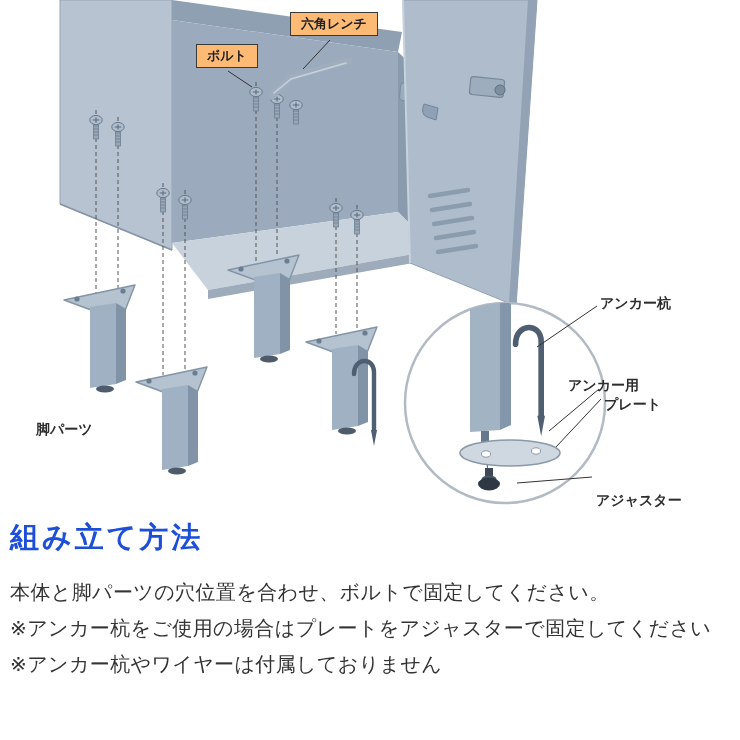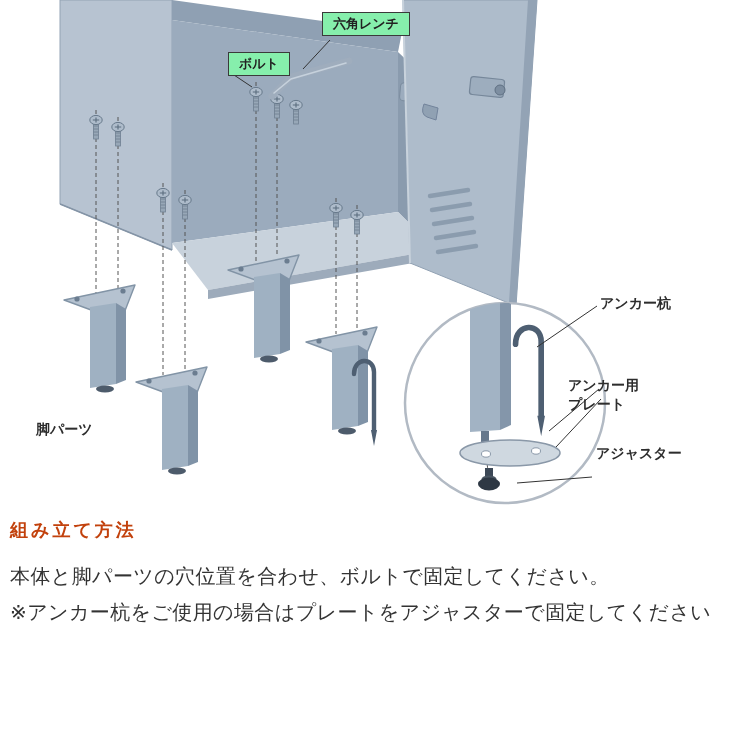--- a/index.html
+++ b/index.html
@@ -8,49 +8,48 @@
     background:#ffffff;
     font-family:"Liberation Sans","DejaVu Sans",sans-serif;
     color:#333;
     overflow:hidden;
   }
   .stage { position:relative; width:740px; height:740px; background:#fff; }
   .art { position:absolute; left:0; top:0; width:740px; height:512px; }
   .art svg { display:block; }
   .callout-box {
     position:absolute;
-    background:#86efac;
+    background:#fdba74;
     border:1px solid #3a3a3a;
     padding:3px 10px;
     font-size:13px;
     font-weight:bold;
     line-height:1.25;
     white-space:nowrap;
     color:#222;
-    margin-left:32px;
   }
   .plain-label {
     position:absolute;
     font-size:14px;
     font-weight:600;
     line-height:1.35;
     white-space:nowrap;
     color:#2d2d2d;
   }
   .text-section {
     position:absolute;
     left:10px;
     top:518px;
     width:722px;
   }
   .text-section h2 {
-    font-size:18px;
+    font-size:29px;
     font-weight:700;
     letter-spacing:3px;
-    color:#c2410c;
+    color:#1d4ed8;
     margin:0 0 16px 0;
   }
   .text-section p {
     font-size:20px;
     line-height:1.8;
     letter-spacing:0.4px;
     color:#333;
   }
 </style>
 </head>
@@ -178,31 +177,32 @@
       <g stroke="#333" stroke-width="1">
         <line x1="330" y1="40" x2="303" y2="69"></line>
         <line x1="228" y1="71" x2="252" y2="87"></line>
         <line x1="597" y1="306" x2="537" y2="347"></line>
         <line x1="599" y1="389" x2="549" y2="431"></line>
         <line x1="601" y1="399" x2="556" y2="447"></line>
         <line x1="592" y1="477" x2="517" y2="483"></line>
       </g>
     </svg>
 
-    <div class="callout-box" style="left:196px; top:52px;">ボルト</div>
+    <div class="callout-box" style="left:196px; top:44px;">ボルト</div>
     <div class="callout-box" style="left:290px; top:12px;">六角レンチ</div>
 
     <div class="plain-label" style="left:36px; top:420px;text-align:center;">脚パーツ</div>
     <div class="plain-label" style="left:600px; top:294px;">アンカー杭</div>
     <div class="plain-label" style="left:568px; top:376px;">
       <span style="display:block;">アンカー用</span>
-      <span style="display:block;">プレート</span>
+      <span style="display:block;margin-left:36px;">プレート</span>
     </div>
-    <div class="plain-label" style="left:596px; top:444px;">アジャスター</div>
+    <div class="plain-label" style="left:596px; top:492px;font-family:Liberation Serif, serif;">アジャスター</div>
   </div>
 
   <div class="text-section">
     <h2>組み立て方法</h2>
     <p>本体と脚パーツの穴位置を合わせ、ボルトで固定してください。</p>
     <p>※アンカー杭をご使用の場合はプレートをアジャスターで固定してください</p>
+    <p>※アンカー杭やワイヤーは付属しておりません</p>
   </div>
 
 </div>
 
 </body></html>

